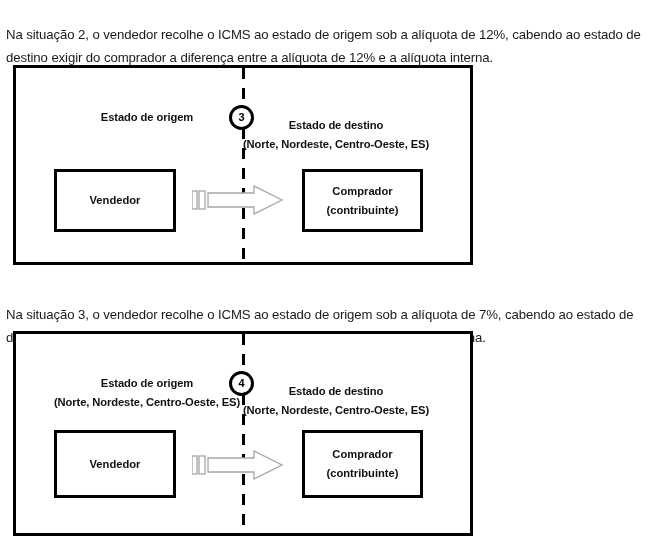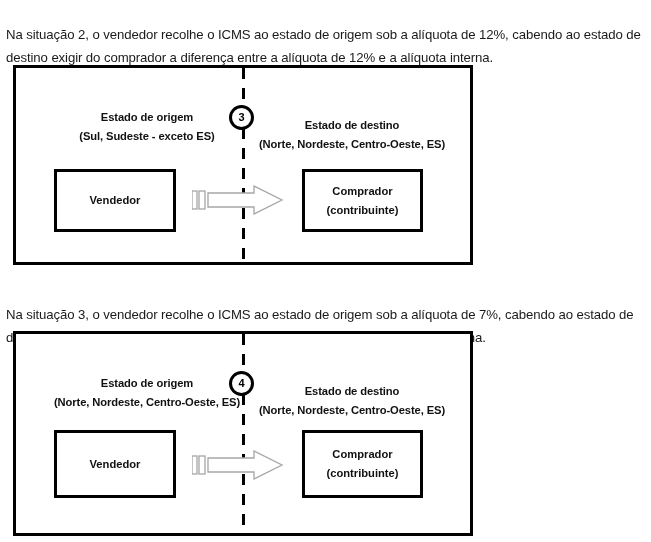--- a/index.html
+++ b/index.html
@@ -91,21 +91,21 @@
     text-align: center;
     font-size: 11.2px;
     font-weight: bold;
     line-height: 19px;
     color: #111111;
     letter-spacing: -0.1px;
   }
   .region-label .line2 { display: block; }
 
   .region-origin  { left: 22px;   width: 218px; }
-  .region-dest    { right: 4px;  width: 228px; }
+  .region-dest    { right: 20px;  width: 228px; }
 
   
   .actor-box {
     position: absolute;
     border: 3px solid #000000;
     background: #ffffff;
     box-sizing: border-box;
     display: flex;
     flex-direction: column;
     align-items: center;
@@ -135,21 +135,20 @@
   <div class="diagram-inner">
 
     <div class="dashed-line"></div>
 
     <div class="step-circle" style="top:37px;">
       <span>3</span>
     </div>
 
     <div class="region-label region-origin" style="top:40px;">
       <span>Estado de origem</span>
-      <span class="line2">(Sul, Sudeste - exceto ES)</span>
     </div>
 
     <div class="region-label region-dest" style="top:48px;">
       <span>Estado de destino</span>
       <span class="line2">(Norte, Nordeste, Centro-Oeste, ES)</span>
     </div>
 
     <div class="actor-box" style="left:38px; top:101px; width:122px; height:63px;">
       <span>Vendedor</span>
     </div>

